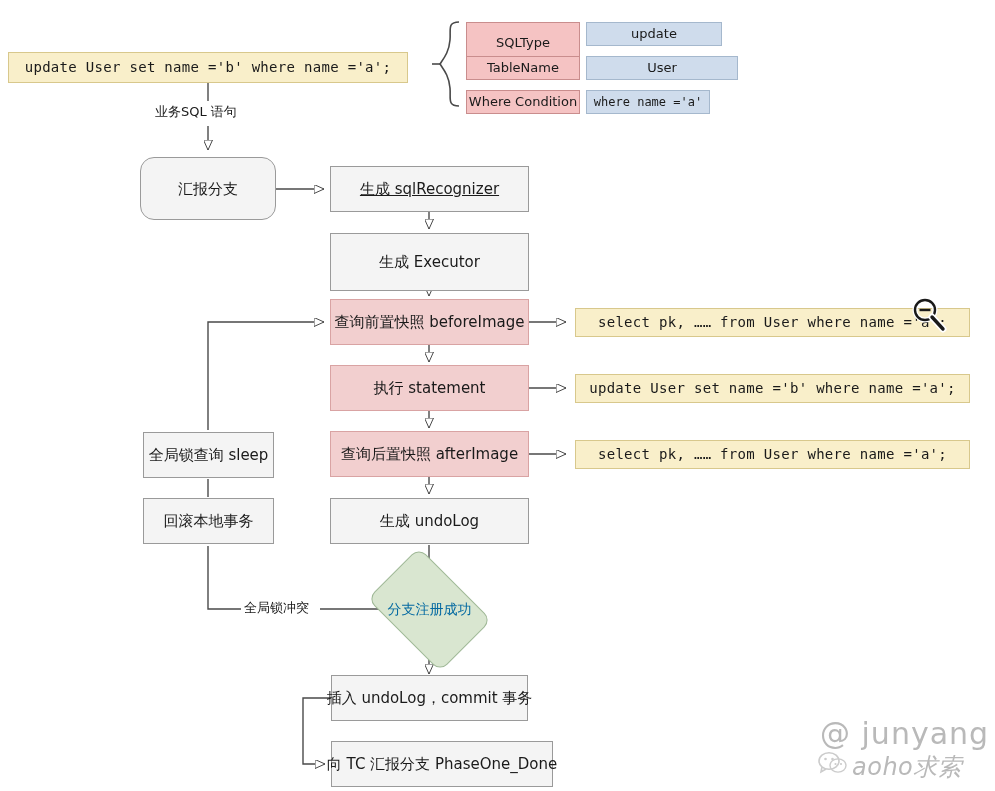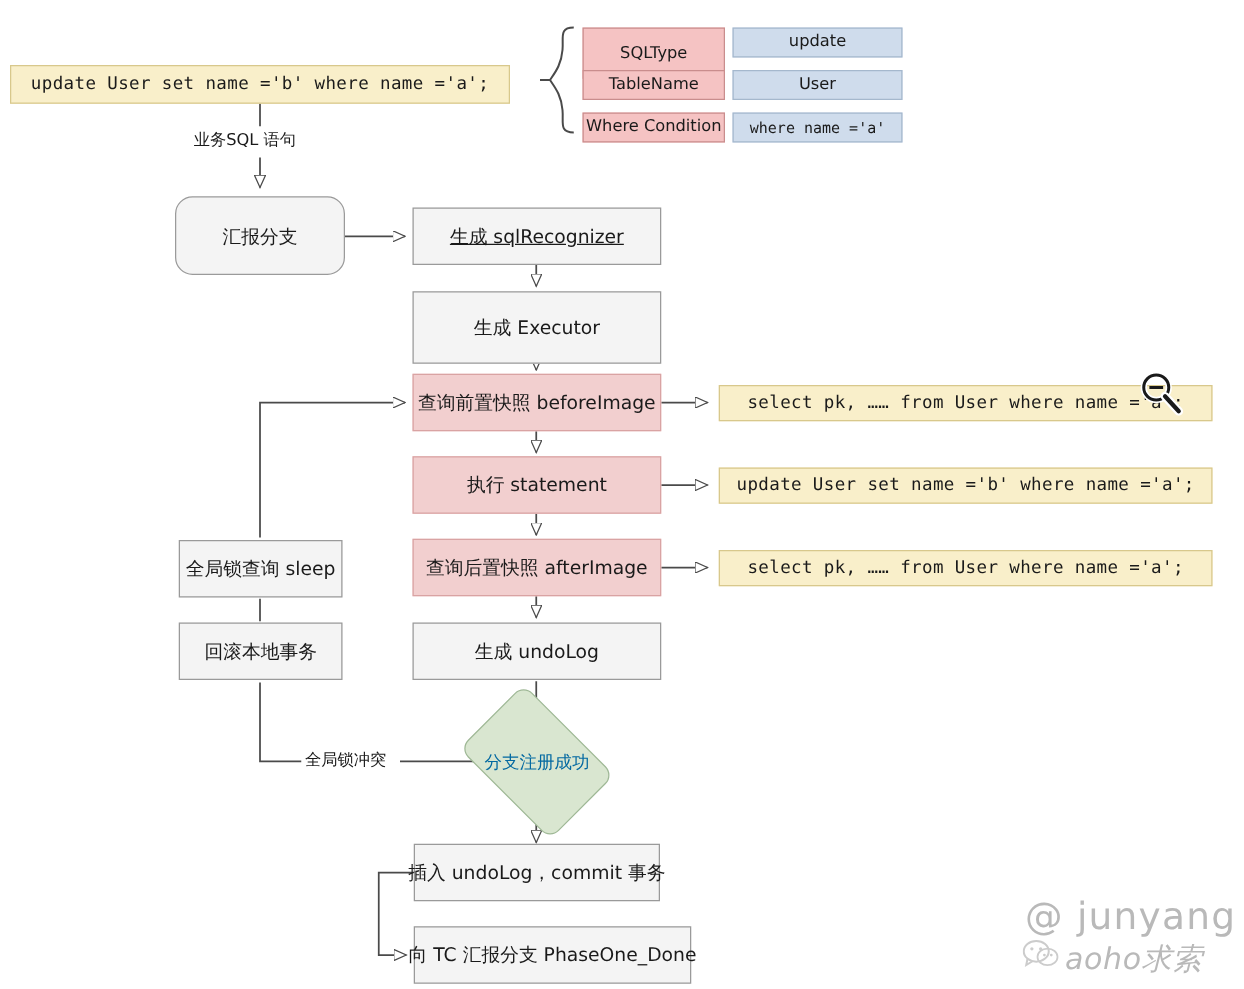--- a/index.html
+++ b/index.html
@@ -139,28 +139,28 @@
   <div class="node tbl-key" style="left:466px;top:22px;width:114px;height:41px;">
     <span>SQLType</span>
   </div>
   <div class="node tbl-val" style="left:586px;top:22px;width:136px;height:24px;">
     <span>update</span>
   </div>
 
   <div class="node tbl-key" style="left:466px;top:56px;width:114px;height:24px;">
     <span>TableName</span>
   </div>
-  <div class="node tbl-val" style="left:586px;top:56px;width:136px;height:24px;">
+  <div class="node tbl-val" style="left:586px;top:56px;width:152px;height:24px;">
     <span>User</span>
   </div>
 
   <div class="node tbl-key" style="left:466px;top:90px;width:114px;height:24px;">
     <span>Where Condition</span>
   </div>
-  <div class="node tbl-val mono" style="left:586px;top:90px;width:136px;height:24px;align-items:center;">
+  <div class="node tbl-val mono" style="left:586px;top:90px;width:124px;height:24px;align-items:center;">
     <span>where name ='a'</span>
   </div>
 
   <div class="node grey round" style="left:140px;top:157px;width:136px;height:63px;">
     <span>汇报分支</span>
   </div>
 
   <div class="node grey" style="left:330px;top:166px;width:199px;height:46px;text-decoration:underline;">
     <span>生成 sqlRecognizer</span>
   </div>

